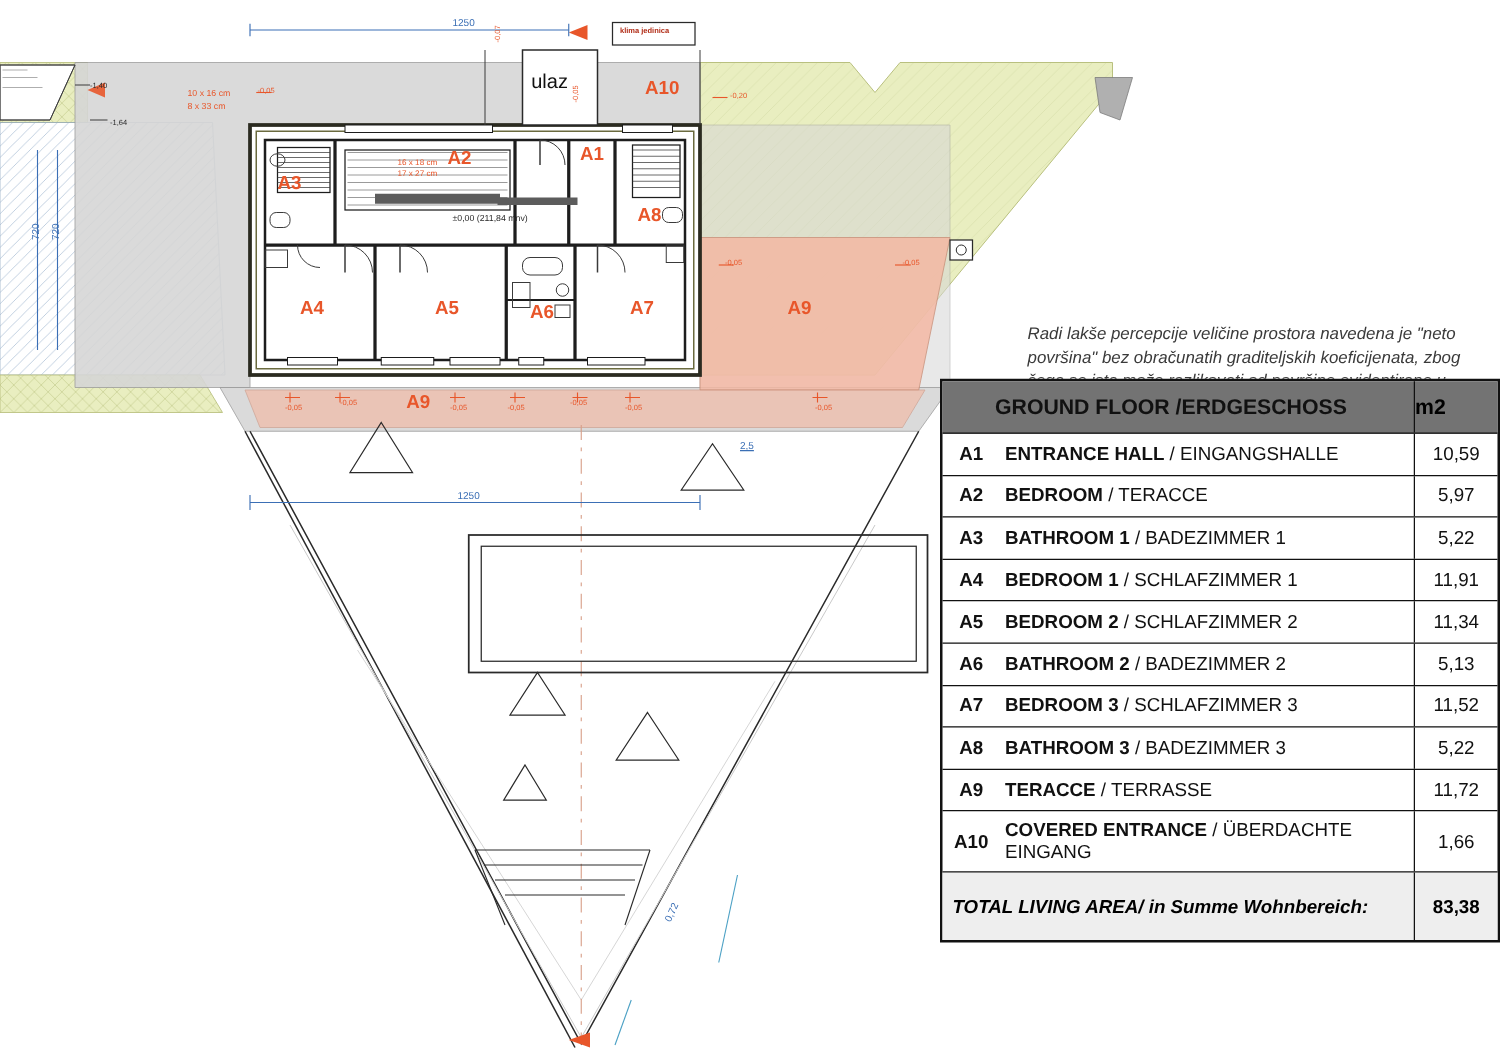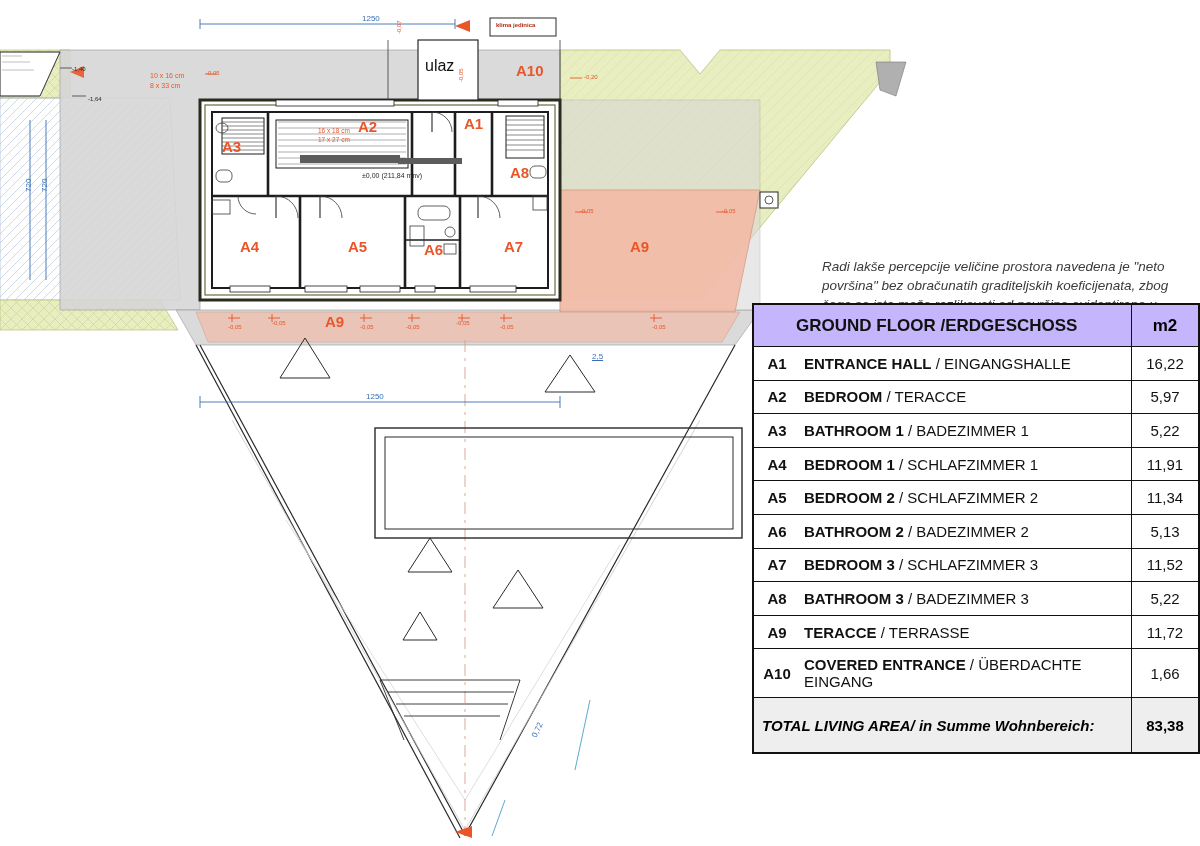--- a/index.html
+++ b/index.html
@@ -98,28 +98,28 @@
     border-collapse: collapse;
     width: 100%;
     font-family: "Liberation Sans", sans-serif;
   }
   table td, table th {
     border-bottom: 1px solid #111;
     padding: 0;
     vertical-align: middle;
   }
   .hdr td {
-    background: #c4b5fd;
+    background: #737373;
     font-weight: bold;
     font-size: 17px;
     height: 41px;
     border-bottom: 1px solid #111;
   }
   .hdr .c-title { padding-left: 42px; color: #111; }
-  .hdr .c-unit  { text-align: center; width: 66px; border-left: 1px solid #111; }
+  .hdr .c-unit  { width: 66px; border-left: 1px solid #111; }
 
   .row td { height: 32.6px; font-size: 15px; color: #111; }
   .c-code { width: 46px; text-align: center; font-weight: bold; font-size: 14.5px; }
   .c-name { padding-left: 4px; padding-right: 8px; }
   .c-name b { font-weight: bold; }
   .c-area { width: 66px; text-align: center; border-left: 1px solid #111; font-size: 14.5px; }
 
   .row.two-line td { height: 48px; }
   .total td {
     background: #eeeeee;
@@ -346,21 +346,21 @@
     <table>
       <tbody>
         <tr class="hdr">
           <td class="c-title" colspan="2">GROUND FLOOR /ERDGESCHOSS</td>
           <td class="c-unit">m2</td>
         </tr>
 
         <tr class="row">
           <td class="c-code">A1</td>
           <td class="c-name"><b>ENTRANCE HALL</b><span> / EINGANGSHALLE</span></td>
-          <td class="c-area">16,22</td>
+          <td class="c-area">10,59</td>
         </tr>
         <tr class="row">
           <td class="c-code">A2</td>
           <td class="c-name"><b>BEDROOM</b><span> / TERACCE</span></td>
           <td class="c-area">5,97</td>
         </tr>
         <tr class="row">
           <td class="c-code">A3</td>
           <td class="c-name"><b>BATHROOM 1</b><span> / BADEZIMMER 1</span></td>
           <td class="c-area">5,22</td>

